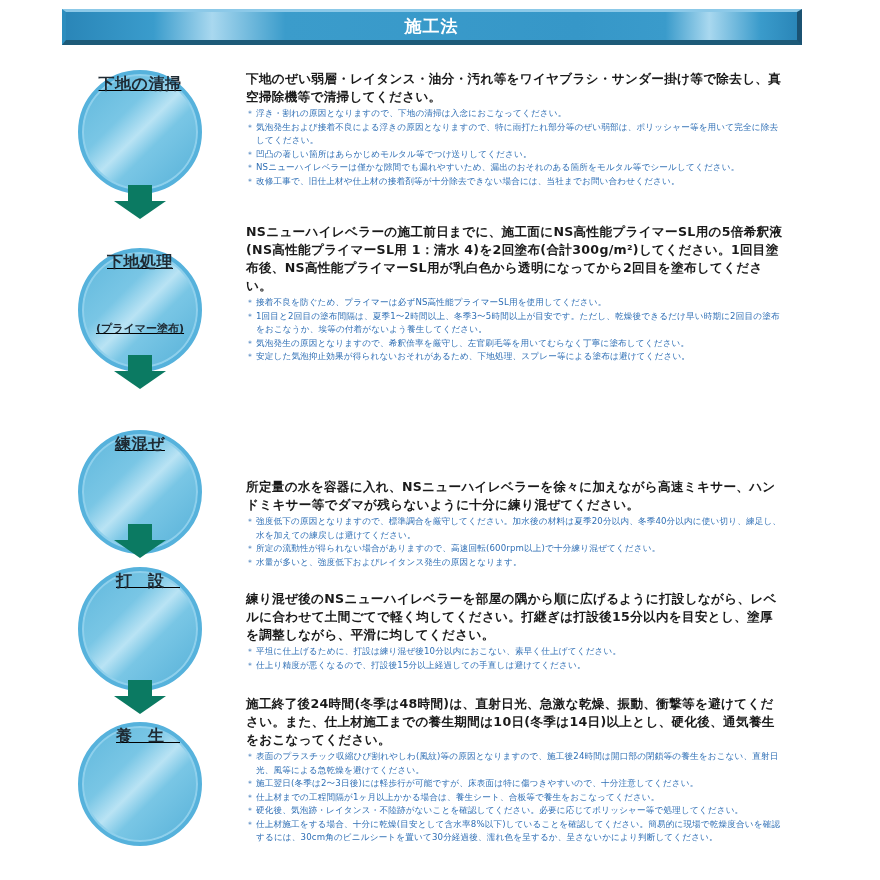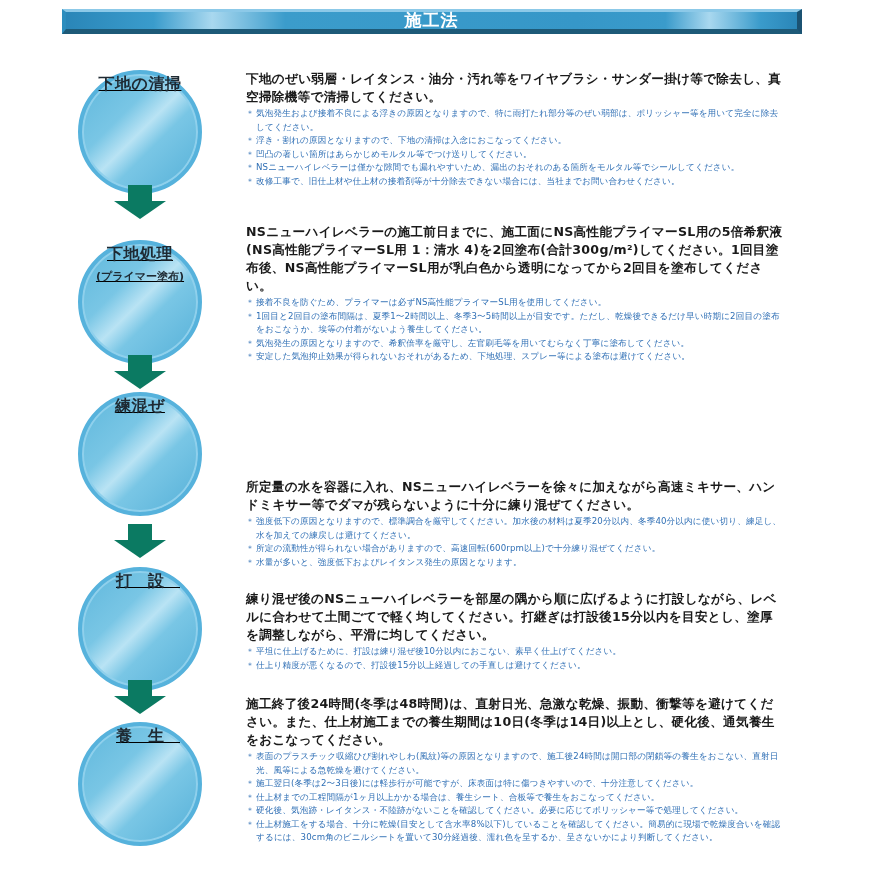--- a/index.html
+++ b/index.html
@@ -13,21 +13,21 @@
       position: relative;
       overflow: hidden;
       font-family: "DejaVu Sans", "Liberation Sans", sans-serif;
     }
     
     .header-bar {
       position: absolute;
       left: 62px;
       top: 9px;
       width: 740px;
-      height: 25px;
+      height: 36px;
       box-sizing: border-box;
       background: linear-gradient(90deg, #2a86b8 0%, #3a9ccc 12%, #a9d8ef 20%, #3b9ccb 30%, #3697c8 70%, #3a9bcb 82%, #a9d8ef 88%, #3a9bcb 95%, #2a86b8 100%);
       border-top: 3px solid #8cc9e8;
       border-bottom: 5px solid #1d5a78;
       border-left: 4px solid #2c8dbe;
       border-right: 5px solid #1b5272;
       display: flex;
       align-items: center;
       justify-content: center;
     }
@@ -142,47 +142,47 @@
 <div class="step-circle" style="top:70px;">
   <span class="step-label">下地の清掃</span>
 </div>
 <div class="arrow-down" style="top:185px;">
   <div class="shaft"></div>
     <div class="head"></div>
 </div>
 <div class="step-text" style="top:70px;">
   <p class="main-text">下地のぜい弱層・レイタンス・油分・汚れ等をワイヤブラシ・サンダー掛け等で除去し、真空掃除機等で清掃してください。</p>
   <ul class="notes">
+    <li class="note">浮き・割れの原因となりますので、下地の清掃は入念におこなってください。</li>
     <li class="note">気泡発生および接着不良による浮きの原因となりますので、特に雨打たれ部分等のぜい弱部は、ポリッシャー等を用いて完全に除去してください。</li>
-    <li class="note">浮き・割れの原因となりますので、下地の清掃は入念におこなってください。</li>
     <li class="note">凹凸の著しい箇所はあらかじめモルタル等でつけ送りしてください。</li>
     <li class="note">NSニューハイレベラーは僅かな隙間でも漏れやすいため、漏出のおそれのある箇所をモルタル等でシールしてください。</li>
     <li class="note">改修工事で、旧仕上材や仕上材の接着剤等が十分除去できない場合には、当社までお問い合わせください。</li>
   </ul>
 </div>
 
-<div class="step-circle" style="top:240px;">
+<div class="step-circle" style="top:248px;gap:44px;">
   <span class="step-label">下地処理</span>
   <span class="step-sublabel">(プライマー塗布)</span>
 </div>
 <div class="arrow-down" style="top:355px;">
   <div class="shaft"></div>
     <div class="head"></div>
 </div>
 <div class="step-text" style="top:223px;">
   <p class="main-text">NSニューハイレベラーの施工前日までに、施工面にNS高性能プライマーSL用の5倍希釈液(NS高性能プライマーSL用 1：清水 4)を2回塗布(合計300g/m²)してください。1回目塗布後、NS高性能プライマーSL用が乳白色から透明になってから2回目を塗布してください。</p>
   <ul class="notes">
     <li class="note">接着不良を防ぐため、プライマーは必ずNS高性能プライマーSL用を使用してください。</li>
     <li class="note">1回目と2回目の塗布間隔は、夏季1〜2時間以上、冬季3〜5時間以上が目安です。ただし、乾燥後できるだけ早い時期に2回目の塗布をおこなうか、埃等の付着がないよう養生してください。</li>
     <li class="note">気泡発生の原因となりますので、希釈倍率を厳守し、左官刷毛等を用いてむらなく丁寧に塗布してください。</li>
     <li class="note">安定した気泡抑止効果が得られないおそれがあるため、下地処理、スプレー等による塗布は避けてください。</li>
   </ul>
 </div>
 
-<div class="step-circle" style="top:392px;">
+<div class="step-circle" style="top:430px;">
   <span class="step-label">練混ぜ</span>
 </div>
 <div class="arrow-down" style="top:524px;">
   <div class="shaft"></div>
     <div class="head"></div>
 </div>
 <div class="step-text" style="top:430px;margin-top:48px;">
   <p class="main-text">所定量の水を容器に入れ、NSニューハイレベラーを徐々に加えながら高速ミキサー、ハンドミキサー等でダマが残らないように十分に練り混ぜてください。</p>
   <ul class="notes">
     <li class="note">強度低下の原因となりますので、標準調合を厳守してください。加水後の材料は夏季20分以内、冬季40分以内に使い切り、練足し、水を加えての練戻しは避けてください。</li>

